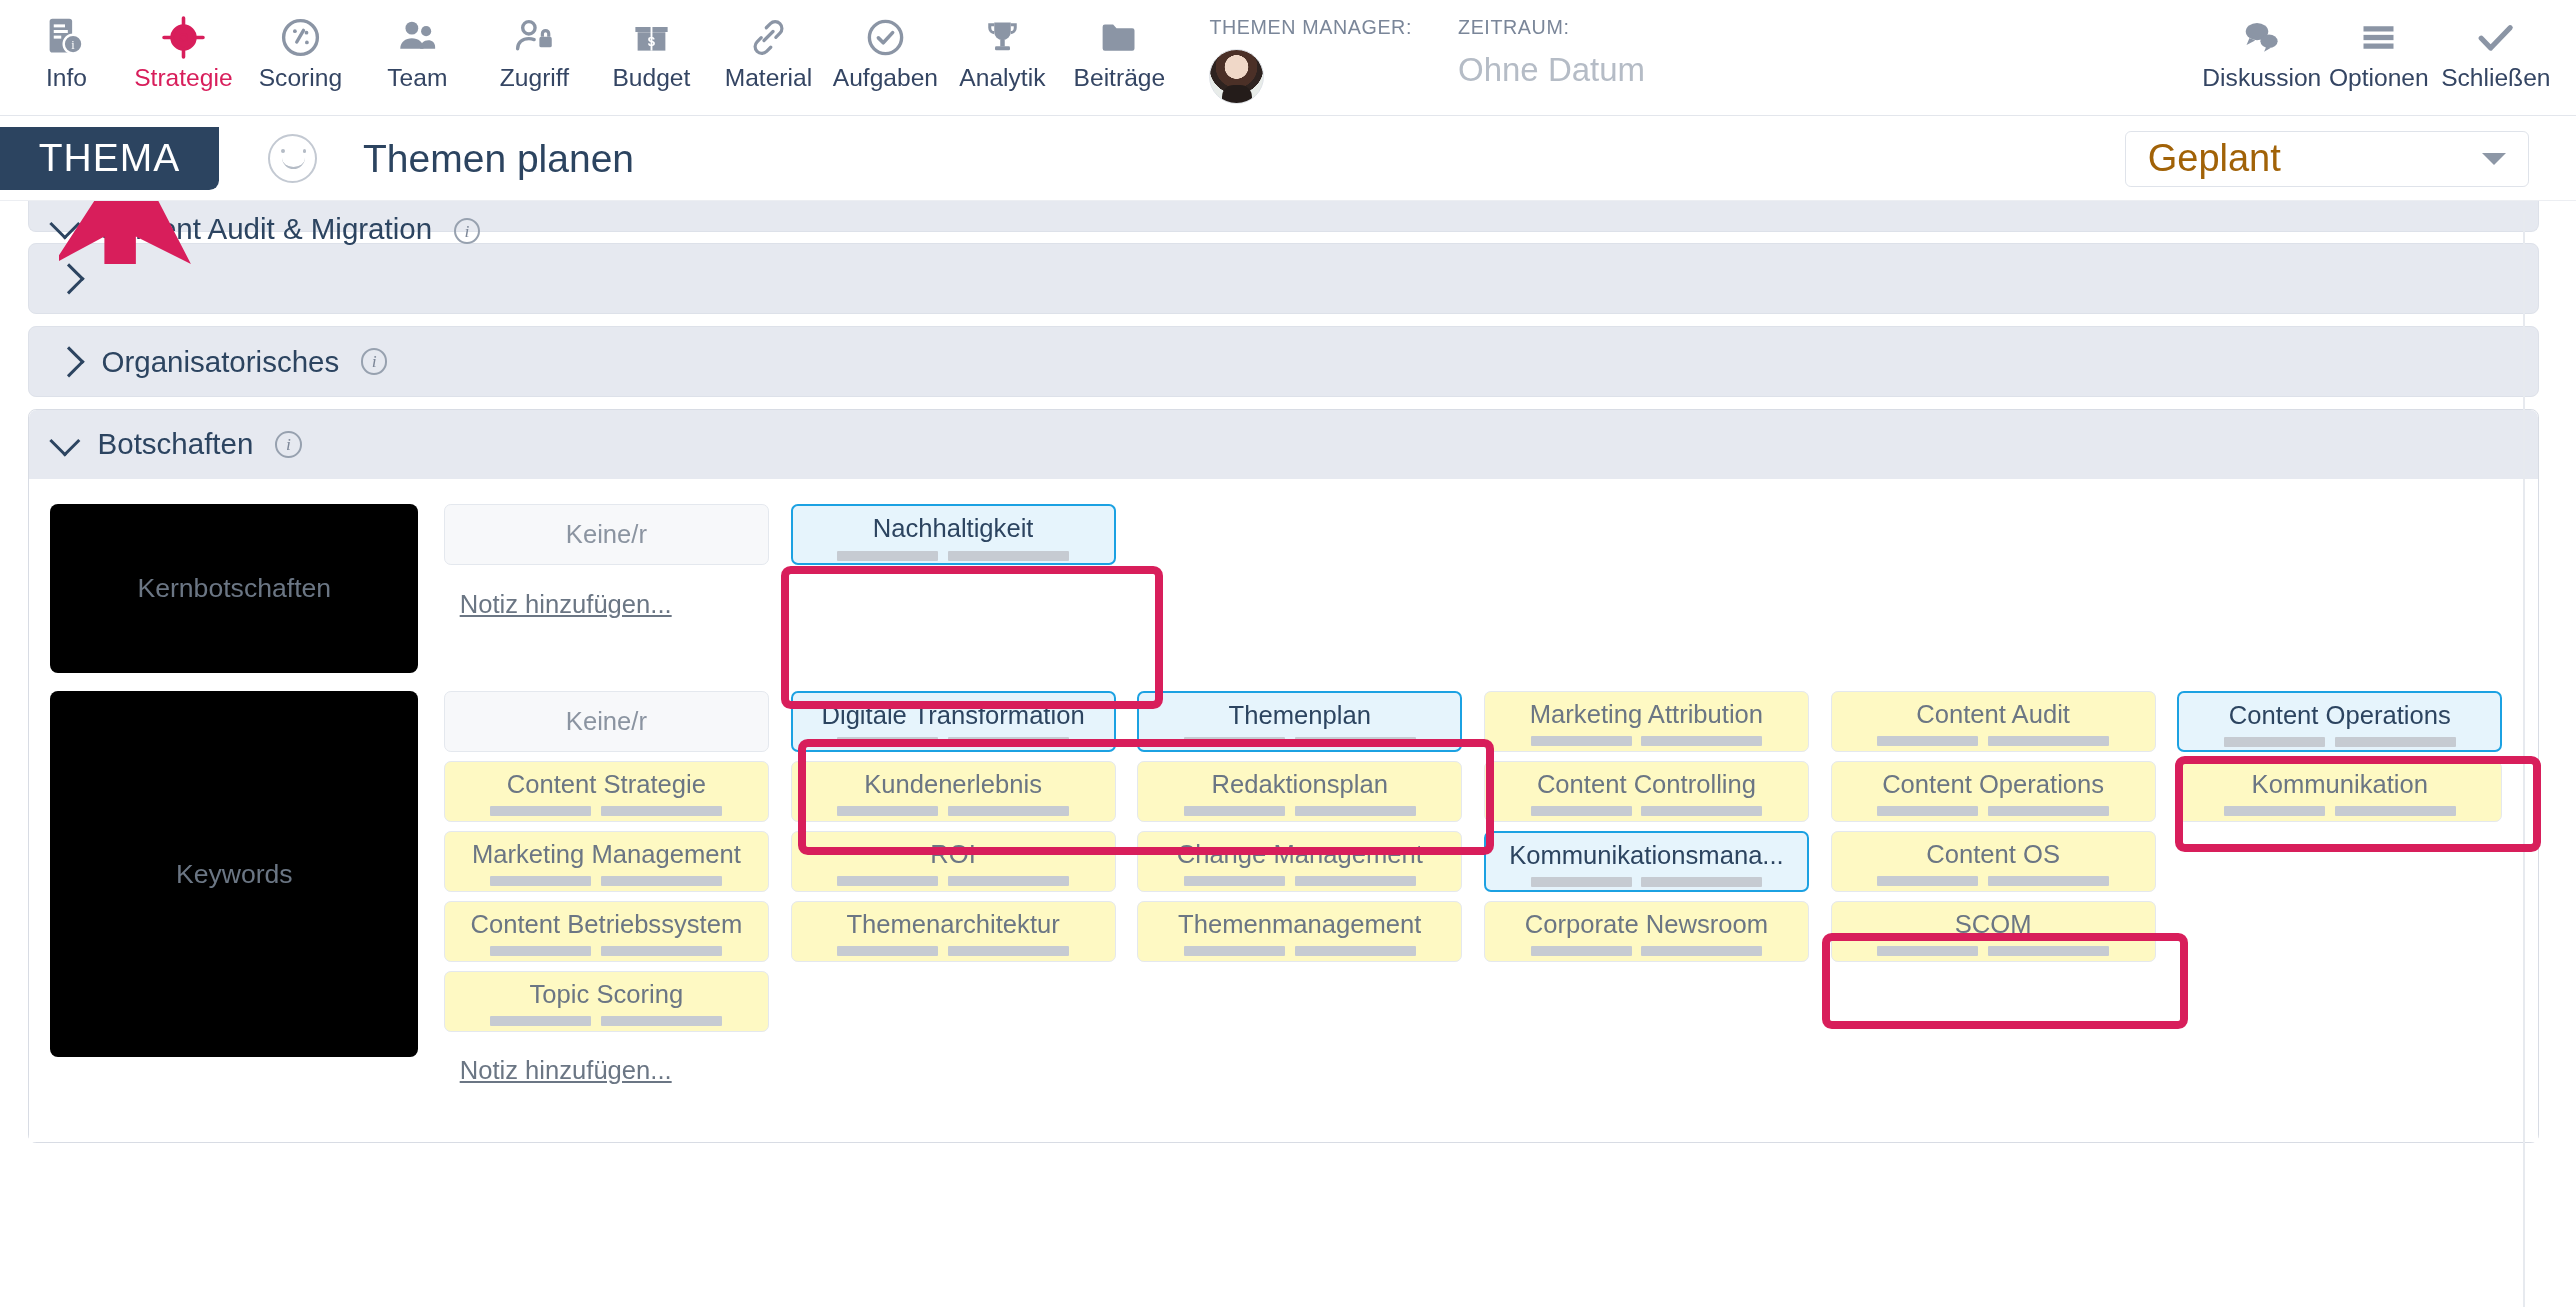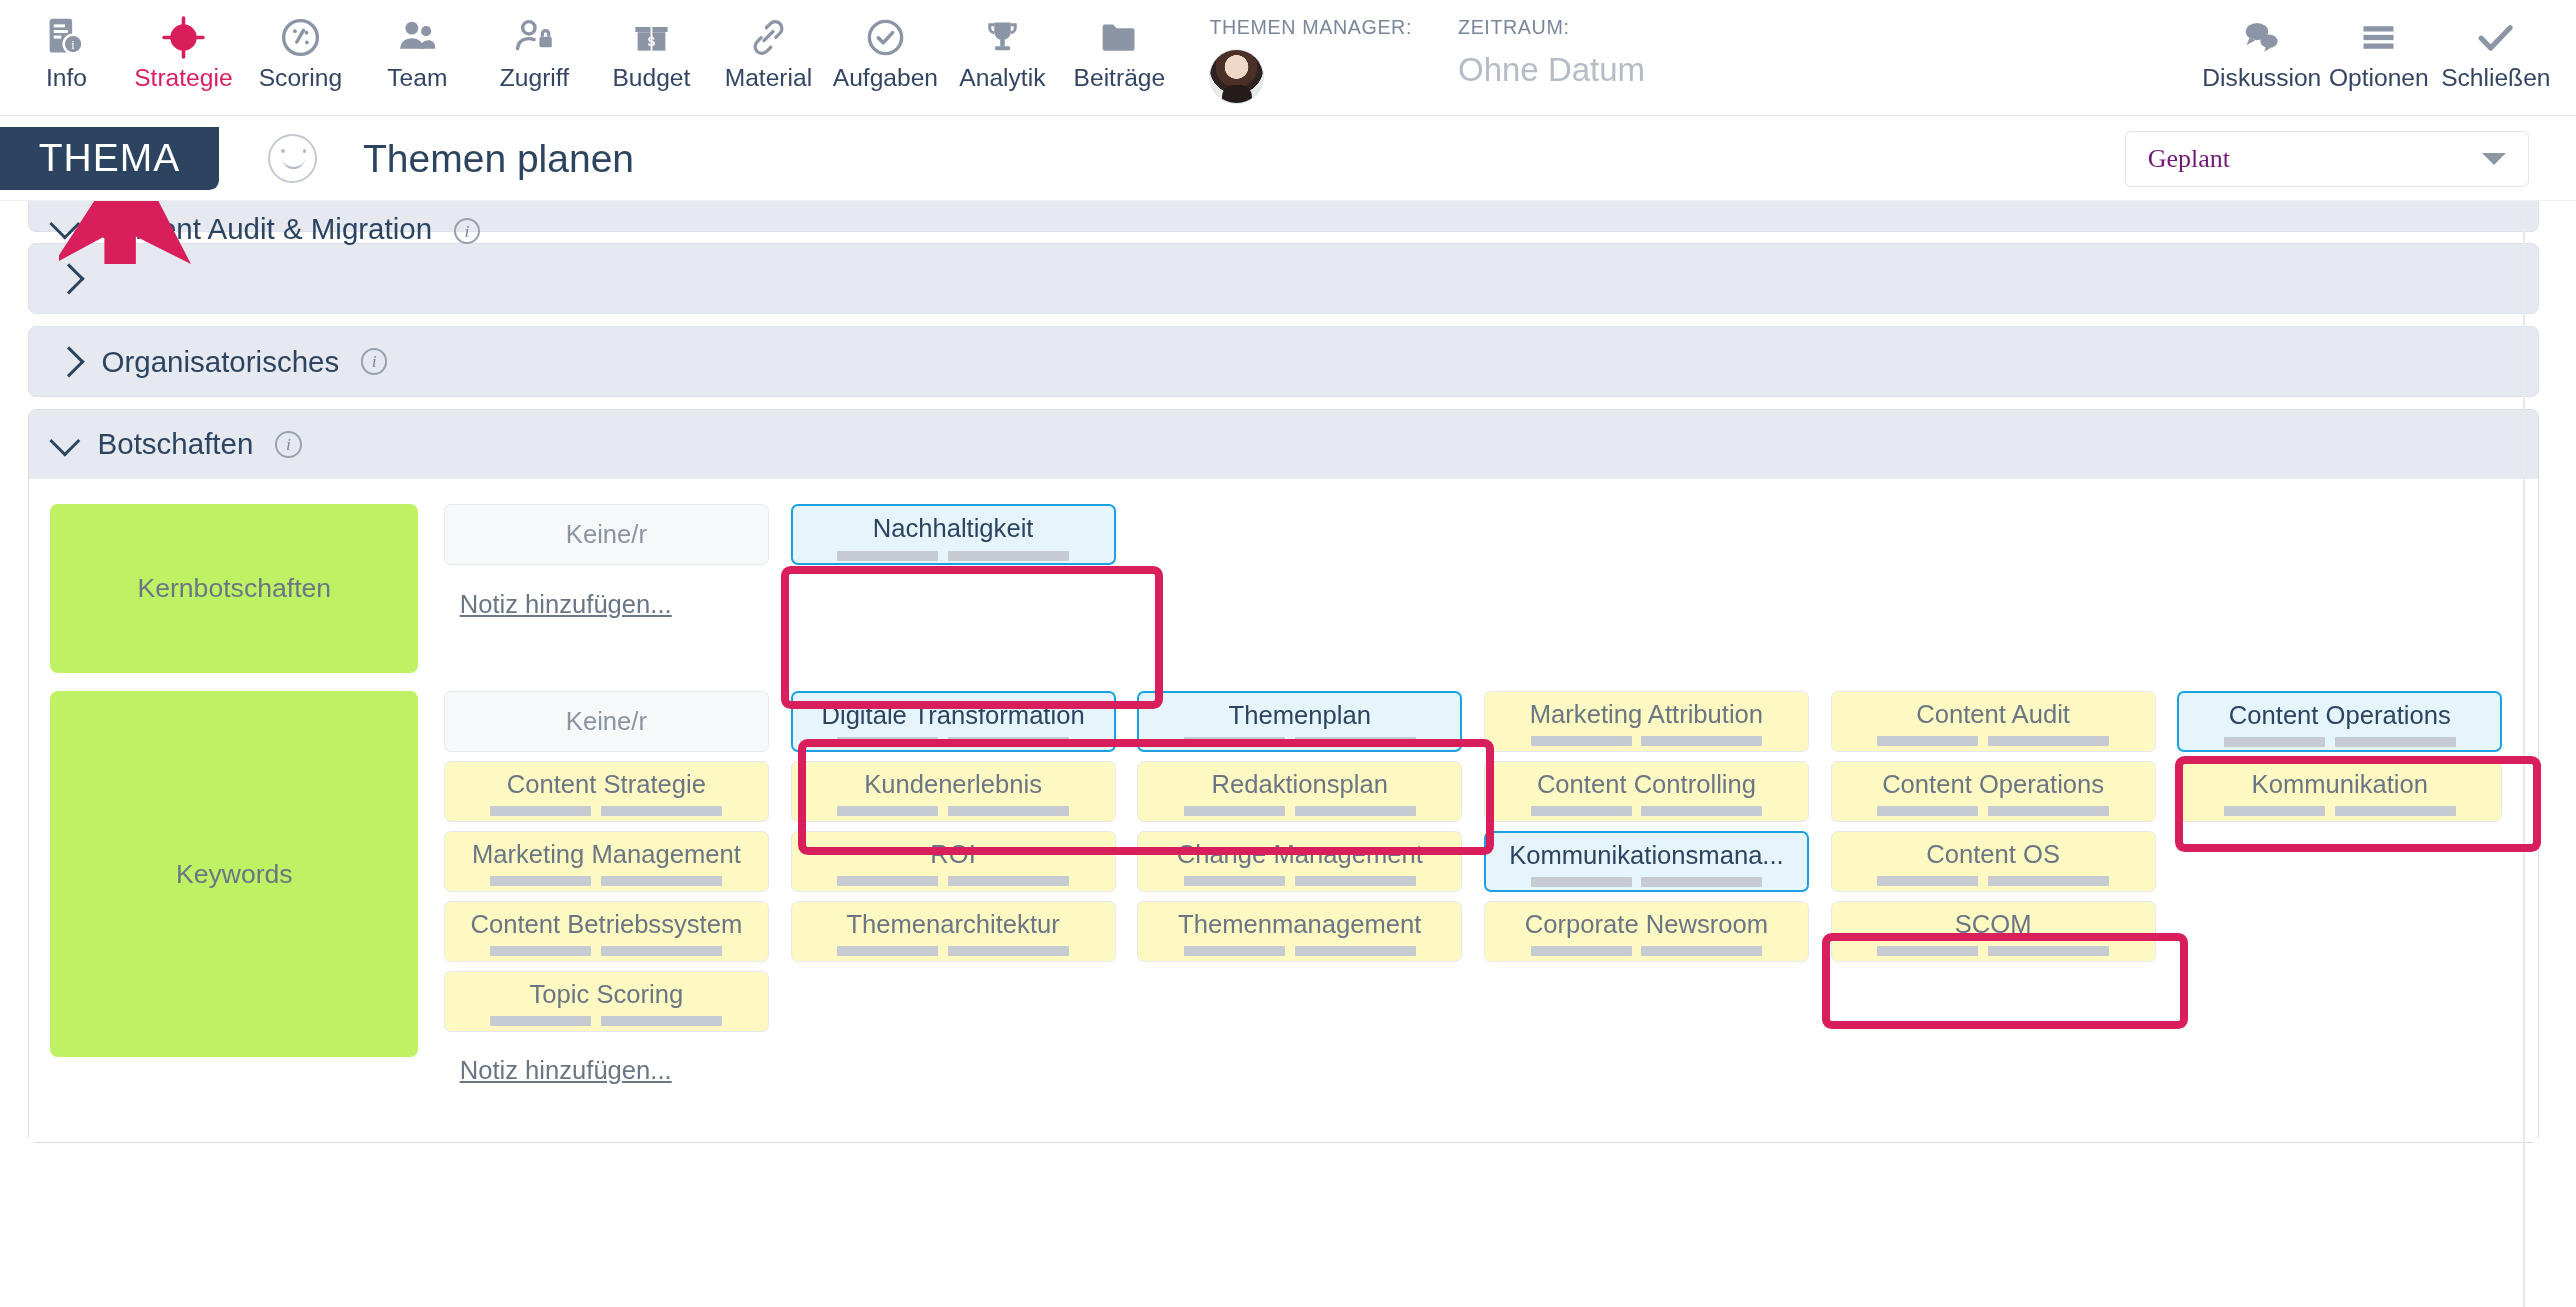--- a/index.html
+++ b/index.html
@@ -96,21 +96,21 @@
   }
   .status-select {
     position: absolute; right: 47px; top: 14.8px;
     width: 404px; height: 56px;
     border: 1px solid #dfe3ea; border-radius: 5.9px;
     background: #fff;
     display: flex; align-items: center; justify-content: space-between;
     padding: 0 21.7px;
     cursor: pointer;
   }
-  .status-select .val { font-size: 26px; color: #701a75; font-family: Liberation Serif, serif; }
+  .status-select .val { font-size: 38px; color: #a16207; }
   .caret { width: 0; height: 0; border-left: 12.8px solid transparent; border-right: 12.8px solid transparent; border-top: 12.8px solid #8d97a6; }
 
   
   .content {
     position: relative;
     height: 1107px;
     background: #ffffff;
     padding: 0 37px 0 27.6px;
     overflow: hidden;
   }
@@ -156,21 +156,21 @@
   .acc.clipped .info-i { position: relative; top: 13.8px; }
 
   .acc.open { background: #ffffff; border-color: #d8dce4; }
   .acc.open > .acc-head { background: #e6e9f0; border-radius: 7.9px 7.9px 0 0; }
 
   .acc-body { padding: 25.6px 0 39px 21.7px; display: flex; gap: 19.7px; background:#fff; }
 
   .rowgroup { display: flex; gap: 25.6px; margin-bottom: 17.7px; }
   .row-label {
     width: 368px; flex: none;
-    background: #bef264; border-radius: 7.9px;
+    background: #000000; border-radius: 7.9px;
     display: flex; align-items: center; justify-content: center;
     font-size: 26.6px; color: #6b7684;
   }
   .row-label.kern { height: 169px; }
   .row-label.kw { height: 366px; }
 
   .chips-col { flex: 1; }
   .chip-row { display: flex; gap: 21.7px; margin-bottom: 8.9px; }
   .chip {
     width: 325px; height: 61px;

